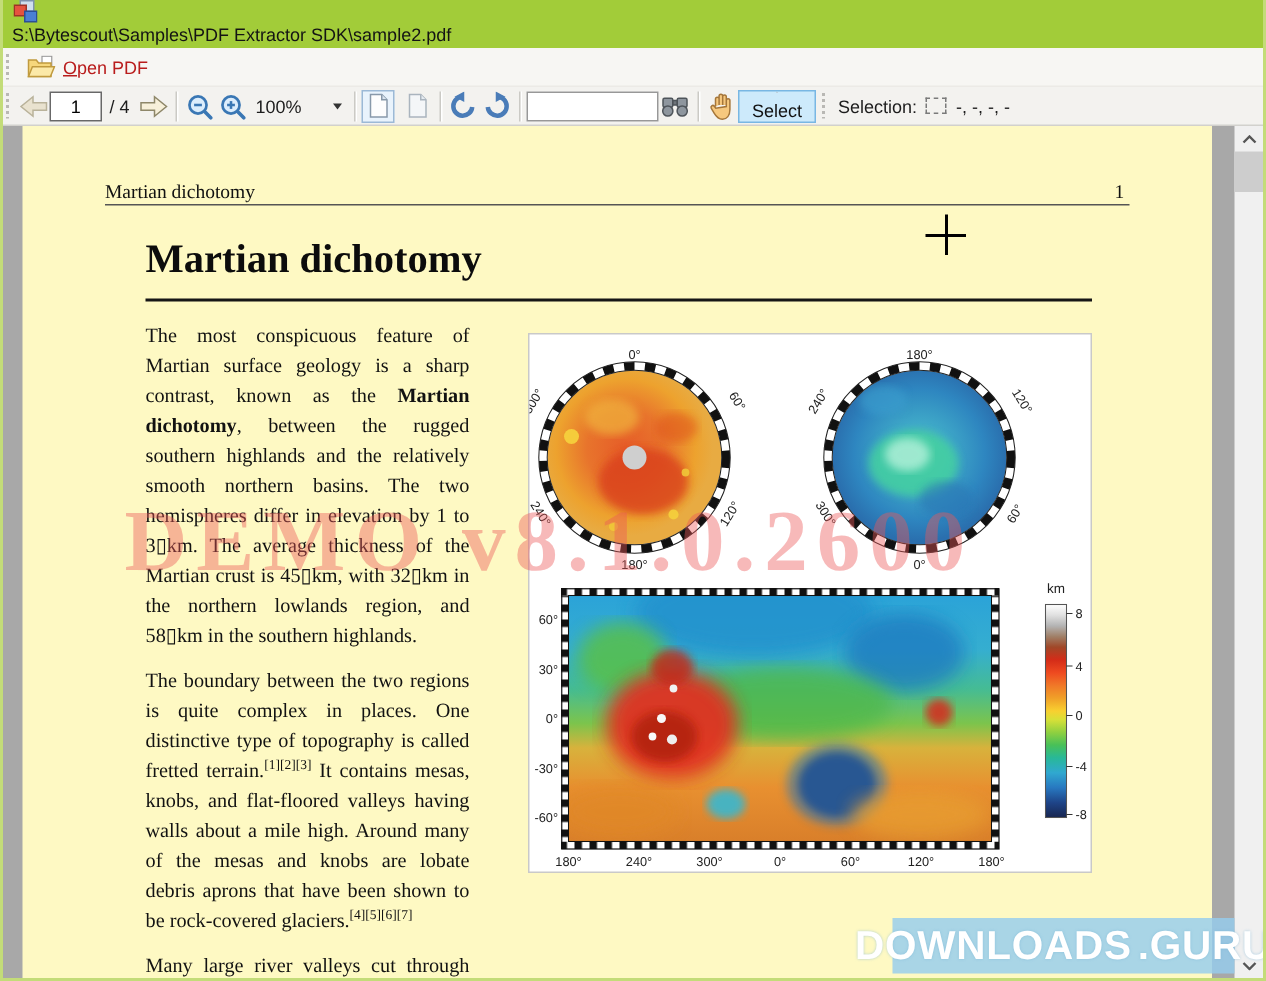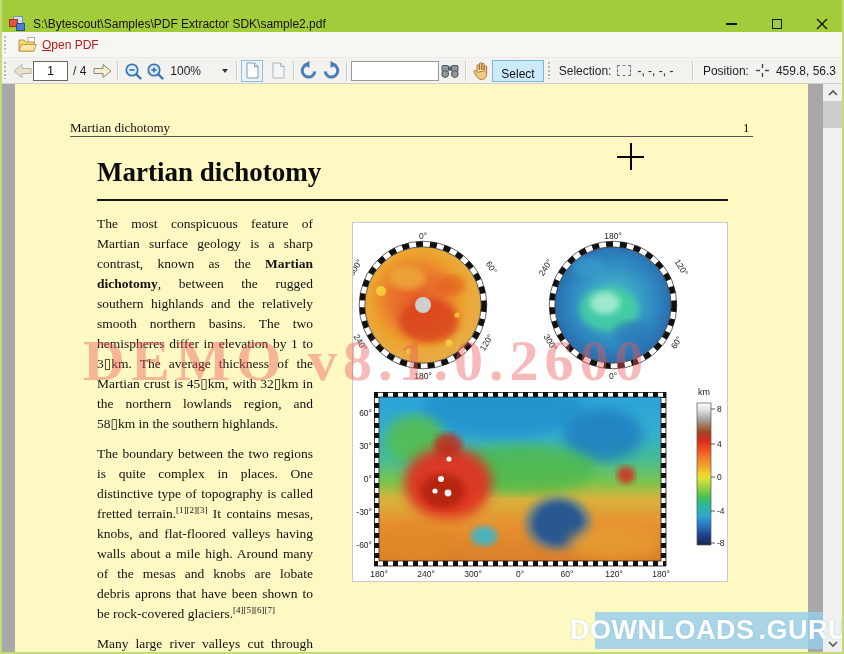--- a/index.html
+++ b/index.html
@@ -2,21 +2,21 @@
 <html><head>
 <meta charset="utf-8">
 <style>
   * { margin:0; padding:0; box-sizing:border-box; cursor:default; }
   html,body { width:844px; height:654px; overflow:hidden; background:#fff;
               font-family:"Liberation Sans", sans-serif; }
   #window { position:absolute; inset:0; background:#a8a8a8; }
 
   
   .titlebar { position:absolute; left:0; top:0; width:844px; height:48px;
-              background:#a2cc39; display:flex; align-items:center; }
+              background:#a2cc39; display:flex; align-items:flex-start;flex-direction:column; }
   .app-icon { margin-left:9px; width:16px; height:16px; flex:0 0 auto; }
   .title-text { margin-left:8px; font-size:12px; color:#141414; white-space:nowrap; }
   .win-btns { margin-left:auto; display:flex; height:100%; }
   .win-btn { width:45px; height:100%; display:flex; align-items:center; justify-content:center; }
   .min-glyph { width:11px; height:2px; background:#141414; }
   .max-glyph { width:10px; height:10px; border:1.4px solid #141414; }
 
   
   .menubar { position:absolute; left:0; top:32px; width:844px; height:26px;
              background:#f7f6f3; border-bottom:1px solid #eceae6;
@@ -234,33 +234,20 @@
       </svg>
       <span>Select</span>
     </div>
 
     <div class="dotsep"></div>
 
     <span class="lbl" style="margin:0 6px 0 4px;">Selection:</span>
     <span class="dashed-rect"></span>
     <span class="lbl" style="margin:0 6px;">-, -, -, -</span>
 
-    <div class="pos-group">
-      <div class="sep"></div>
-      <span class="lbl">Position:</span>
-      <svg width="15" height="15" viewBox="0 0 15 15">
-        <g stroke="#444" stroke-width="1.4">
-          <line x1="7.5" y1="1" x2="7.5" y2="5"></line>
-            <line x1="7.5" y1="10" x2="7.5" y2="14"></line>
-          <line x1="1" y1="7.5" x2="5" y2="7.5"></line>
-            <line x1="10" y1="7.5" x2="14" y2="7.5"></line>
-        </g>
-      </svg>
-      <span class="lbl">459.8, 56.3</span>
-    </div>
   </div>
 
   <div class="main">
 
     <div class="page serif">
       <span class="running-header">Martian dichotomy</span>
       <span class="running-pagenum">1</span>
       <div class="header-rule"></div>
 
       <div class="doc-title">Martian dichotomy</div>

